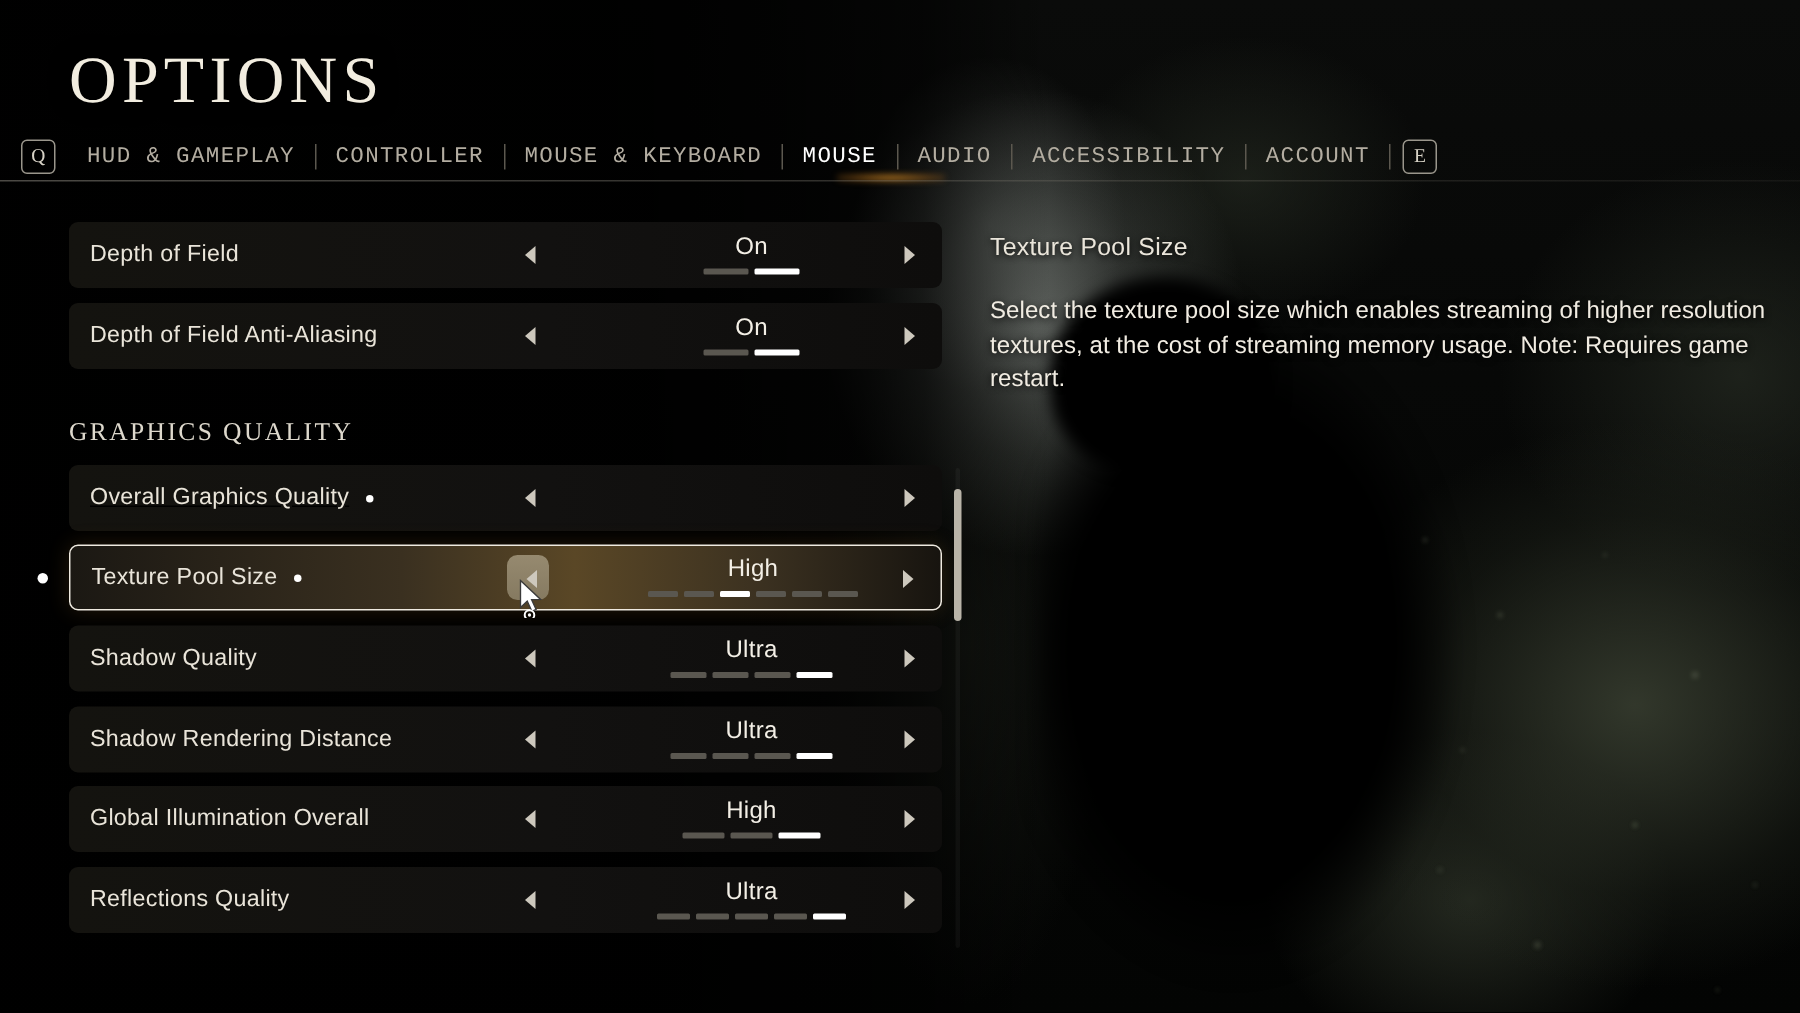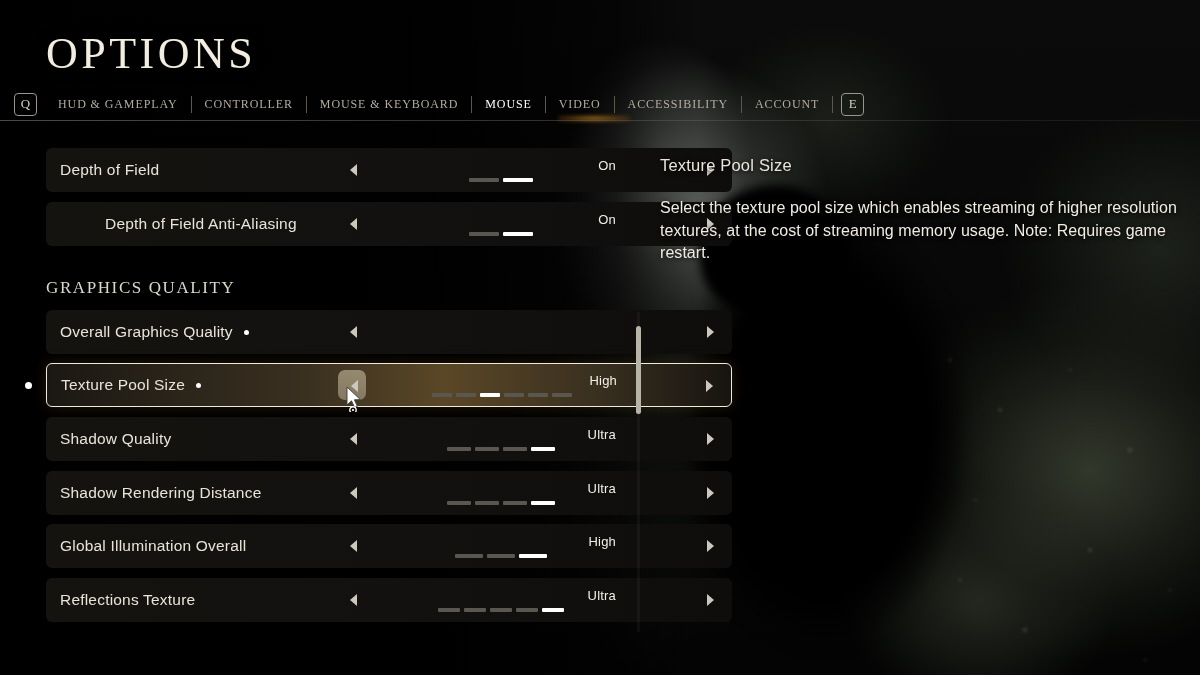--- a/index.html
+++ b/index.html
@@ -92,22 +92,22 @@
     border: 1px solid #9a968c;
     border-radius: 4px;
     display: flex; align-items: center; justify-content: center;
     font-family: "Liberation Serif", serif;
     font-size: 13px;
     color: #d7d2c6;
     margin: 0 8px;
     flex: 0 0 auto;
   }
   .tab {
-    font-family: Liberation Serif, serif;
-    font-size: 12px;
+    font-family: Liberation Mono, monospace;
+    font-size: 15px;
     letter-spacing: 0.9px;
     color: #b3ada1;
     padding: 0 13px;
     white-space: nowrap;
     position: relative;
     cursor: pointer;
   }
   .tab.active { color: #ffffff; }
   .tab-sep {
     width: 1px; height: 17px;
@@ -126,21 +126,21 @@
     width: 1200px; height: 1px;
     background: linear-gradient(to right, rgba(150,146,136,0.5) 0%, rgba(120,116,106,0.35) 55%, rgba(90,86,80,0.15) 100%);
   }
 
   
   #settings { position: absolute; left: 0; top: 0; width: 660px; height: 675px; }
 
   .row {
     position: absolute;
     left: 46px;
-    width: 686px;
+    width: 582px;
     height: 44px;
     border-radius: 6px;
     background: linear-gradient(to right, #14130f 0%, #121110 55%, #0e0d0c 100%);
     display: flex; align-items: center;
   }
   .row.selected {
     border: 1.5px solid #efeae0;
     background: linear-gradient(to right, #1b1813 0%, #3a3020 38%, #5a4726 58%, #3a3020 80%, #17140f 100%);
     box-shadow: 0 0 14px rgba(160,110,40,0.22);
   }
@@ -183,26 +183,25 @@
     opacity: 0.92;
   }
 
   .value-wrap {
     position: absolute;
     left: 340px;
     width: 230px;
     text-align: center;
   }
   .value-text {
-    font-size: 13px;
+    font-size: 16px;
     color: #f3efe6;
     letter-spacing: 0.2px;
     line-height: 1;
     margin-bottom: 6px;
-    text-align: right;
   }
   .segbar {
     display: flex;
     gap: 4px;
     justify-content: center;
     align-items: center;
   }
   .seg {
     height: 4px;
     background: #5a5750;
@@ -280,21 +279,21 @@
   <div id="tabbar">
       <div class="keycap">Q</div>
       <div class="tab">HUD &amp; GAMEPLAY</div>
       <div class="tab-sep"></div>
       <div class="tab">CONTROLLER</div>
       <div class="tab-sep"></div>
       <div class="tab">MOUSE &amp; KEYBOARD</div>
       <div class="tab-sep"></div>
       <div class="tab active">MOUSE</div>
       <div class="tab-sep"></div>
-      <div class="tab">VIDEO</div>
+      <div class="tab">AUDIO</div>
       <div class="tab-sep"></div>
       <div class="tab">ACCESSIBILITY</div>
       <div class="tab-sep"></div>
       <div class="tab">ACCOUNT</div>
       <div class="tab-sep"></div>
       <div class="keycap">E</div>
     </div>
   <div id="tab-underline"></div>
   <div id="tabbar-rule"></div>
 
@@ -305,33 +304,33 @@
         <div class="arrow-l" style="top: 16px;"></div>
         <div class="arrow-r" style="top: 16px;"></div>
         <div class="value-wrap">
           <div class="value-text">On</div>
           <div class="segbar">
             <div class="seg" style="width: 30px;"></div>
             <div class="seg on" style="width: 30px;"></div>
           </div>
         </div>
       </div>
-      <div class="row" style="top: 202px; padding-left: 45px;">
+      <div class="row" style="top: 202px;">
         <div class="row-label">Depth of Field Anti-Aliasing</div>
         <div class="arrow-l" style="top: 16px;"></div>
         <div class="arrow-r" style="top: 16px;"></div>
         <div class="value-wrap">
           <div class="value-text">On</div>
           <div class="segbar">
             <div class="seg" style="width: 30px;"></div>
             <div class="seg on" style="width: 30px;"></div>
           </div>
         </div>
       </div>
-      <div class="row" style="top: 310px;">
+      <div class="row" style="top: 310px; text-decoration: underline;">
         <div class="row-label">Overall Graphics Quality</div>
         <div class="mod-dot"></div>
         <div class="arrow-l" style="top: 16px;"></div>
         <div class="arrow-r" style="top: 16px;"></div>
       </div>
       <div class="sel-bullet" style="top: 382px;"></div>
       <div class="row selected" style="top: 363px;">
         <div class="row-label">Texture Pool Size</div>
         <div class="mod-dot"></div>
         <div class="arrow-btn-hover"></div>
@@ -384,21 +383,21 @@
         <div class="value-wrap">
           <div class="value-text">High</div>
           <div class="segbar">
             <div class="seg" style="width: 28px;"></div>
             <div class="seg" style="width: 28px;"></div>
             <div class="seg on" style="width: 28px;"></div>
           </div>
         </div>
       </div>
       <div class="row" style="top: 578px;">
-        <div class="row-label">Reflections Texture</div>
+        <div class="row-label">Reflections Quality</div>
         <div class="arrow-l" style="top: 16px;"></div>
         <div class="arrow-r" style="top: 16px;"></div>
         <div class="value-wrap">
           <div class="value-text">Ultra</div>
           <div class="segbar">
             <div class="seg" style="width: 22px;"></div>
             <div class="seg" style="width: 22px;"></div>
             <div class="seg" style="width: 22px;"></div>
             <div class="seg" style="width: 22px;"></div>
             <div class="seg on" style="width: 22px;"></div>

